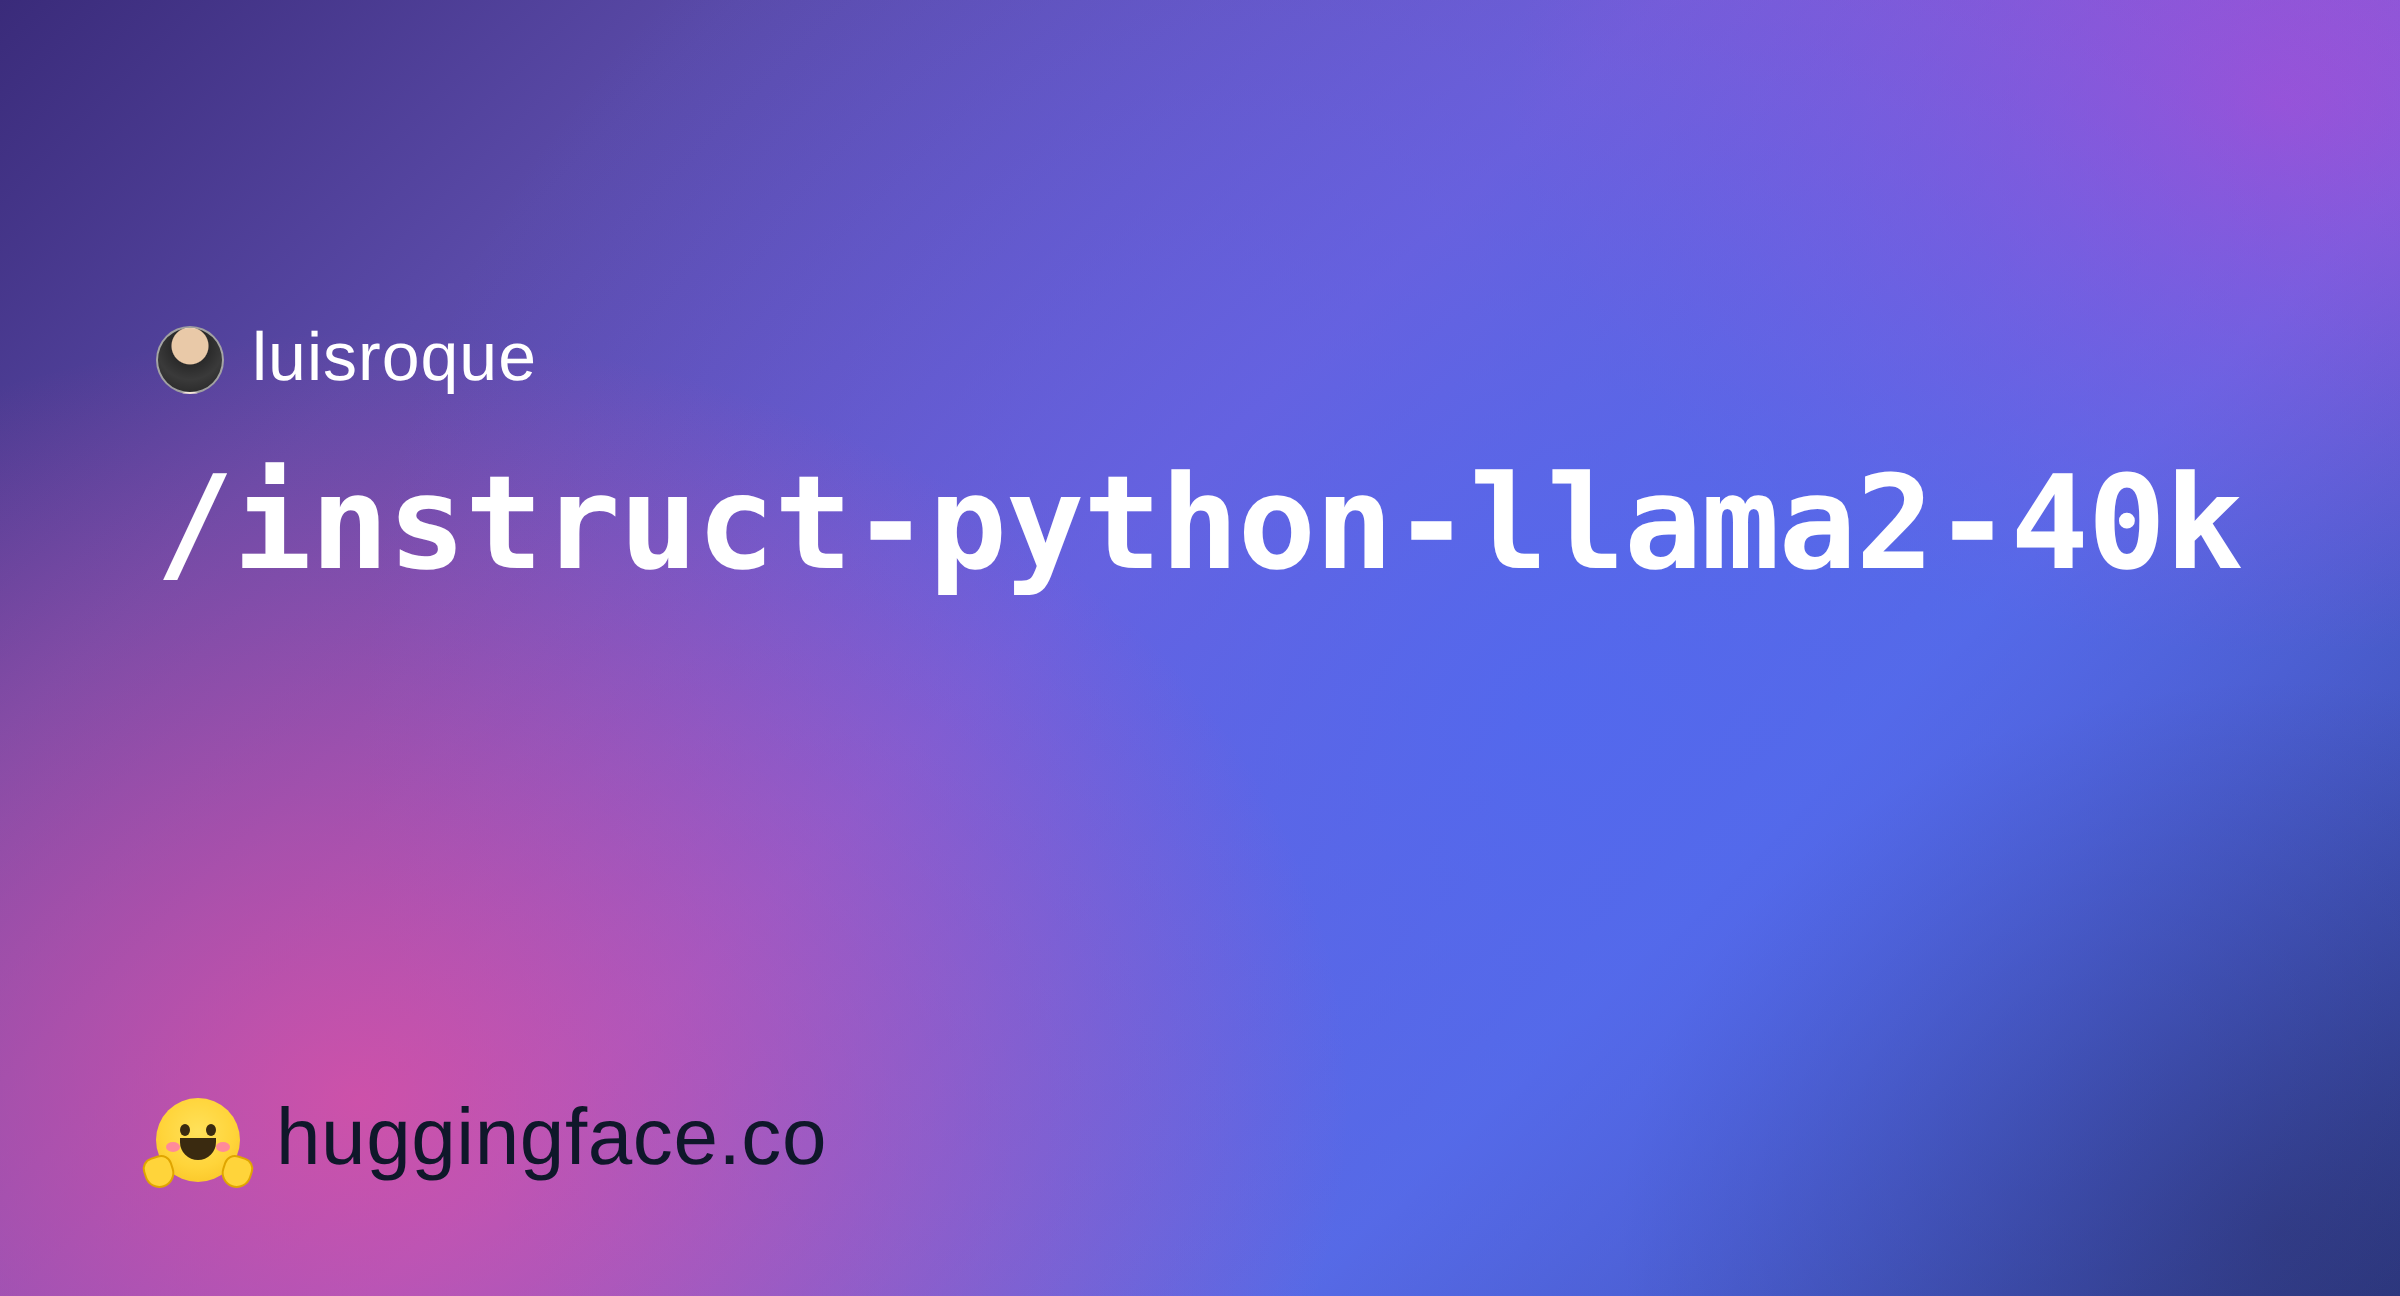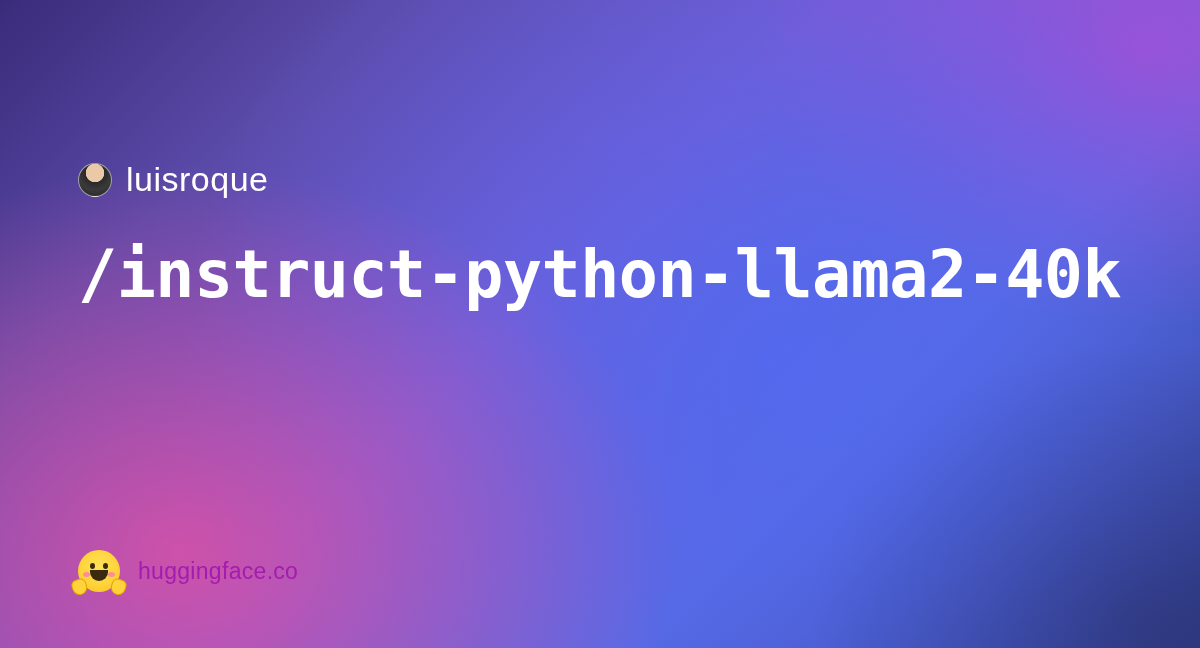--- a/index.html
+++ b/index.html
@@ -16,21 +16,21 @@
   }
   .content {
     position: absolute;
     top: 0; left: 0; right: 0; bottom: 0;
     padding: 160px 78px 0 78px;
   }
   .user-row {
     display: flex;
     align-items: center;
     gap: 14px;
-    margin-bottom: 40px;
+    margin-bottom: 28px;
   }
   .avatar {
     width: 34px;
     height: 34px;
     border-radius: 50%;
     background: radial-gradient(circle at 50% 28%, #e9c9a8 0%, #e9c9a8 32%, #2a2a2a 34%, #3a3a3a 60%, #222 100%);
     border: 1.5px solid rgba(255,255,255,0.55);
     flex-shrink: 0;
   }
   .username {
@@ -97,22 +97,22 @@
     position: absolute;
     width: 15px; height: 16px;
     background: #ffd43a;
     border: 1.5px solid #e0a500;
     border-radius: 6px 6px 8px 8px;
     bottom: -3px;
   }
   .hf-hand.l { left: -6px; transform: rotate(-18deg); }
   .hf-hand.r { right: -6px; transform: rotate(18deg); }
   .domain {
-    color: #a21caf;
-    font-size: 23px;
+    color: #0f172a;
+    font-size: 40px;
     font-weight: 400;
     letter-spacing: 0.3px;
   }
 </style>
 </head>
 <body>
 
 <div class="content">
   <div class="user-row">
     <div class="avatar"></div>

